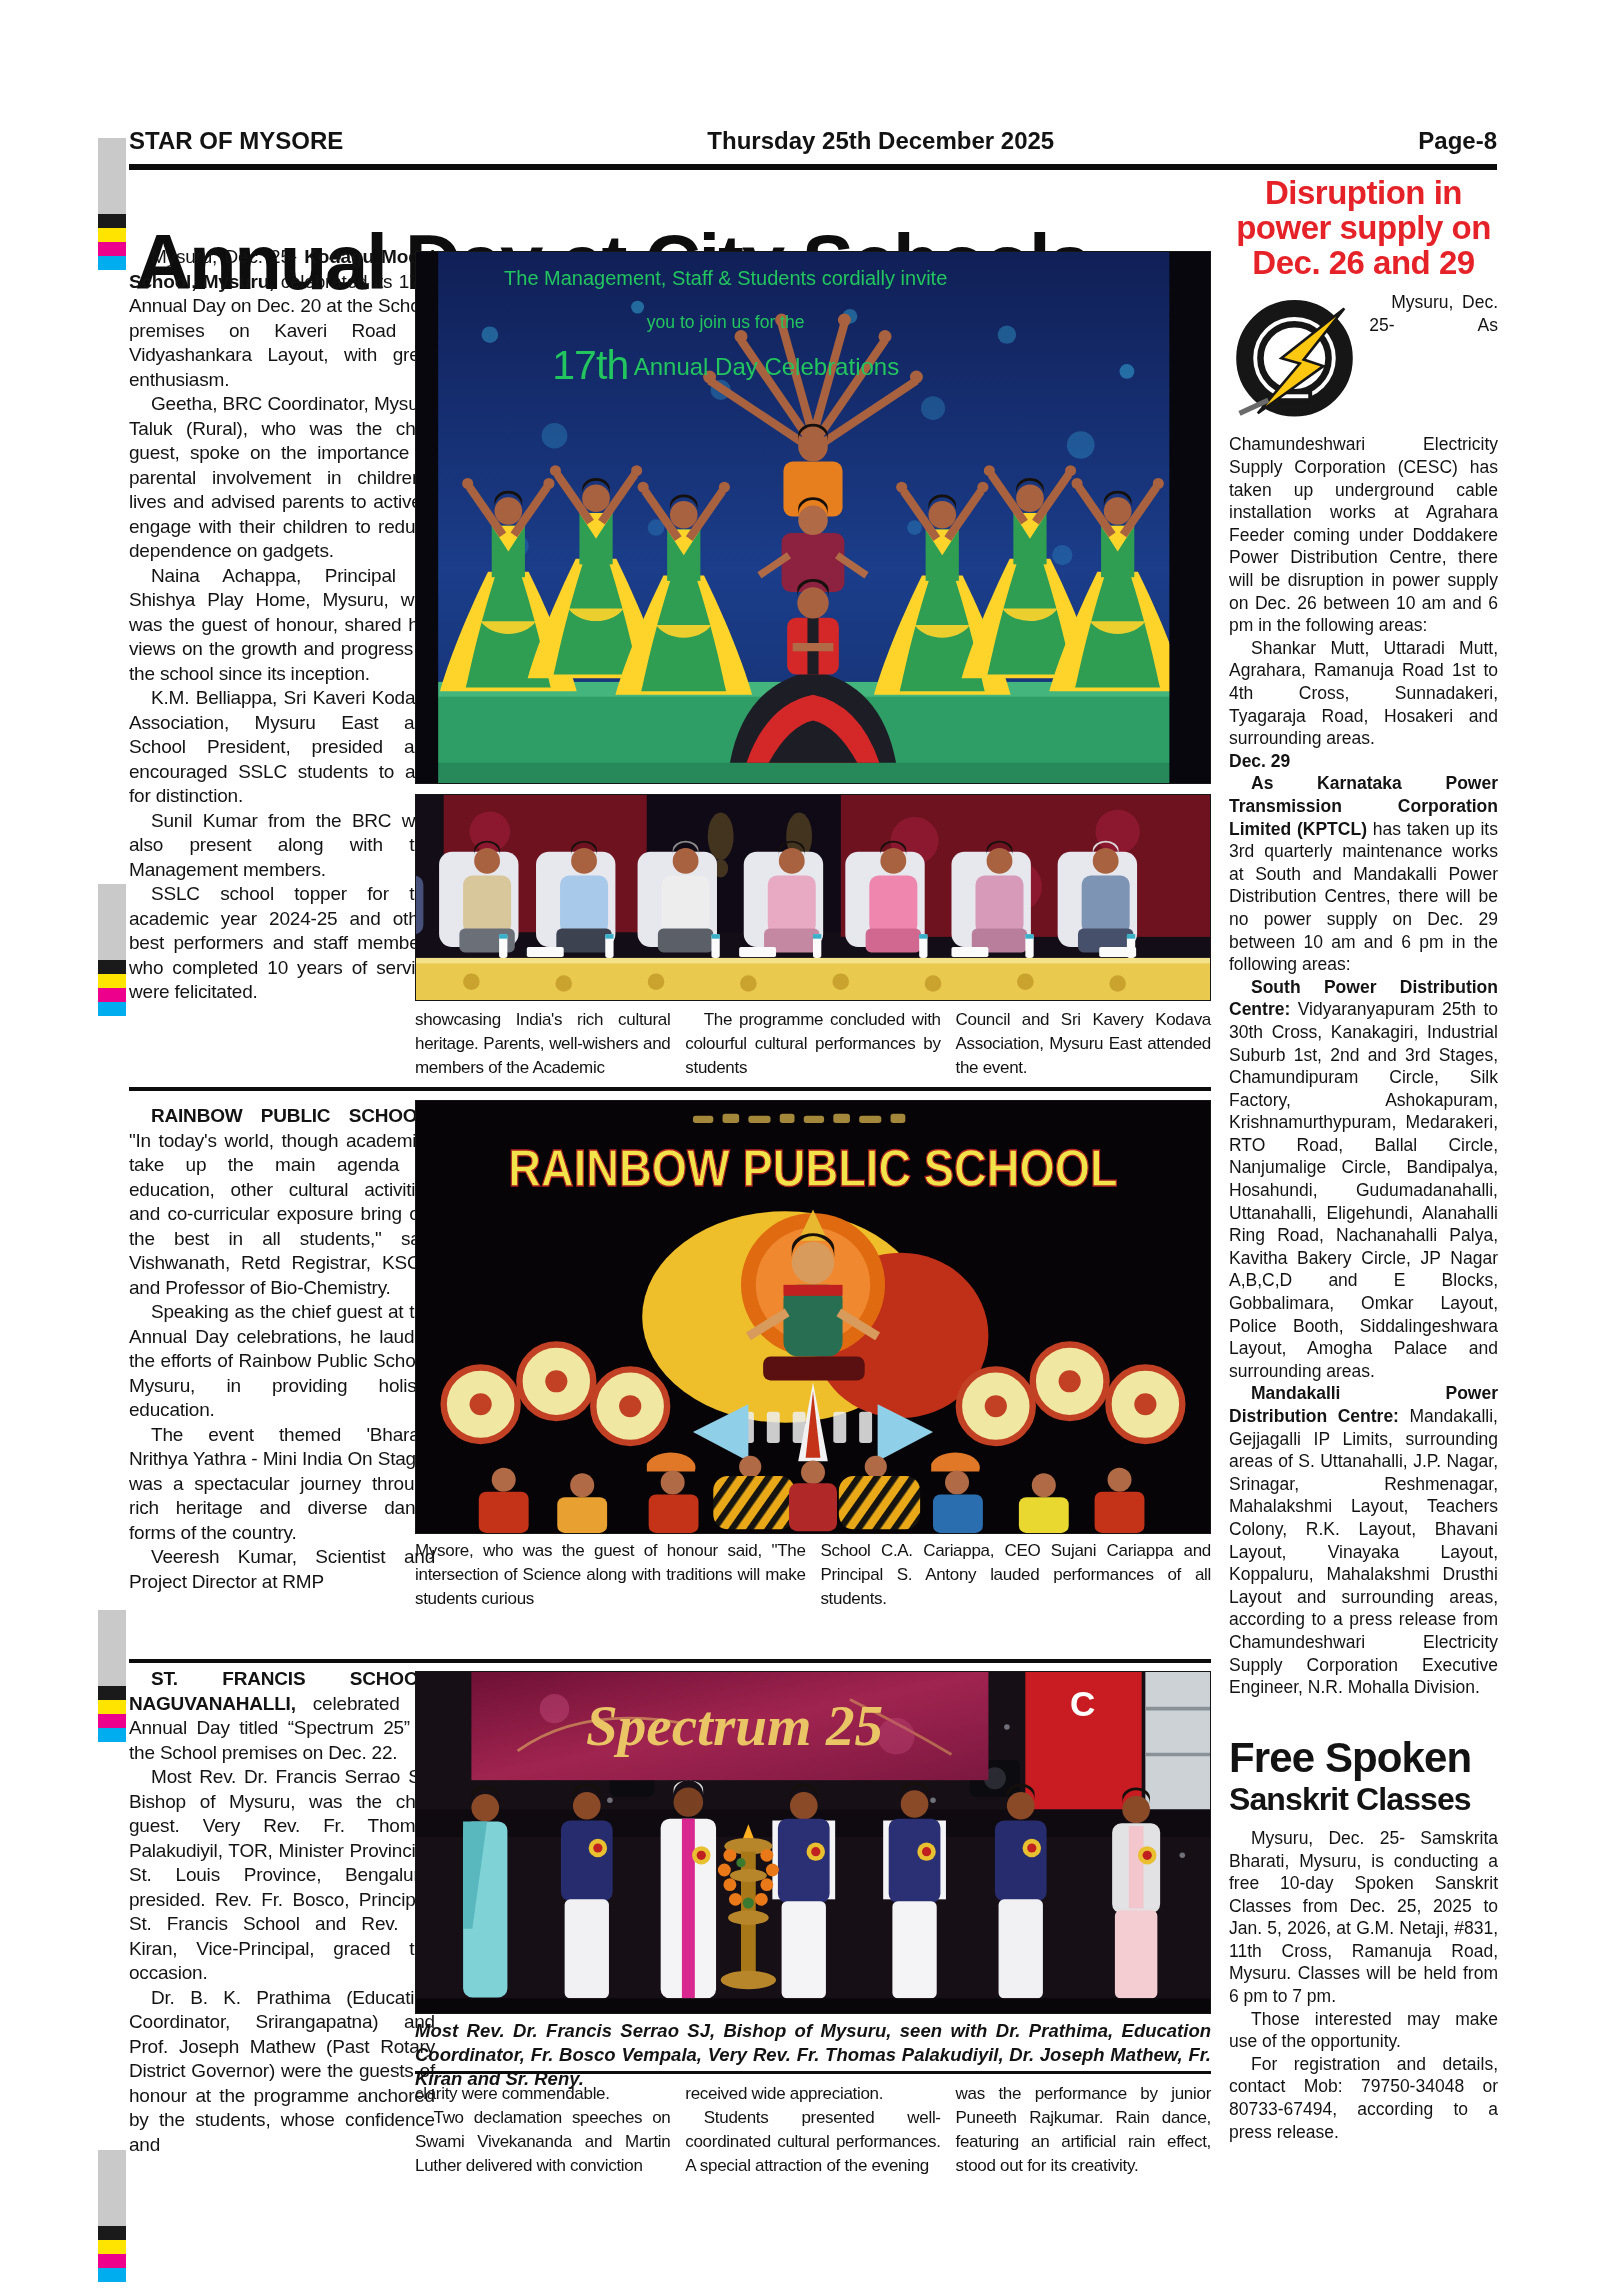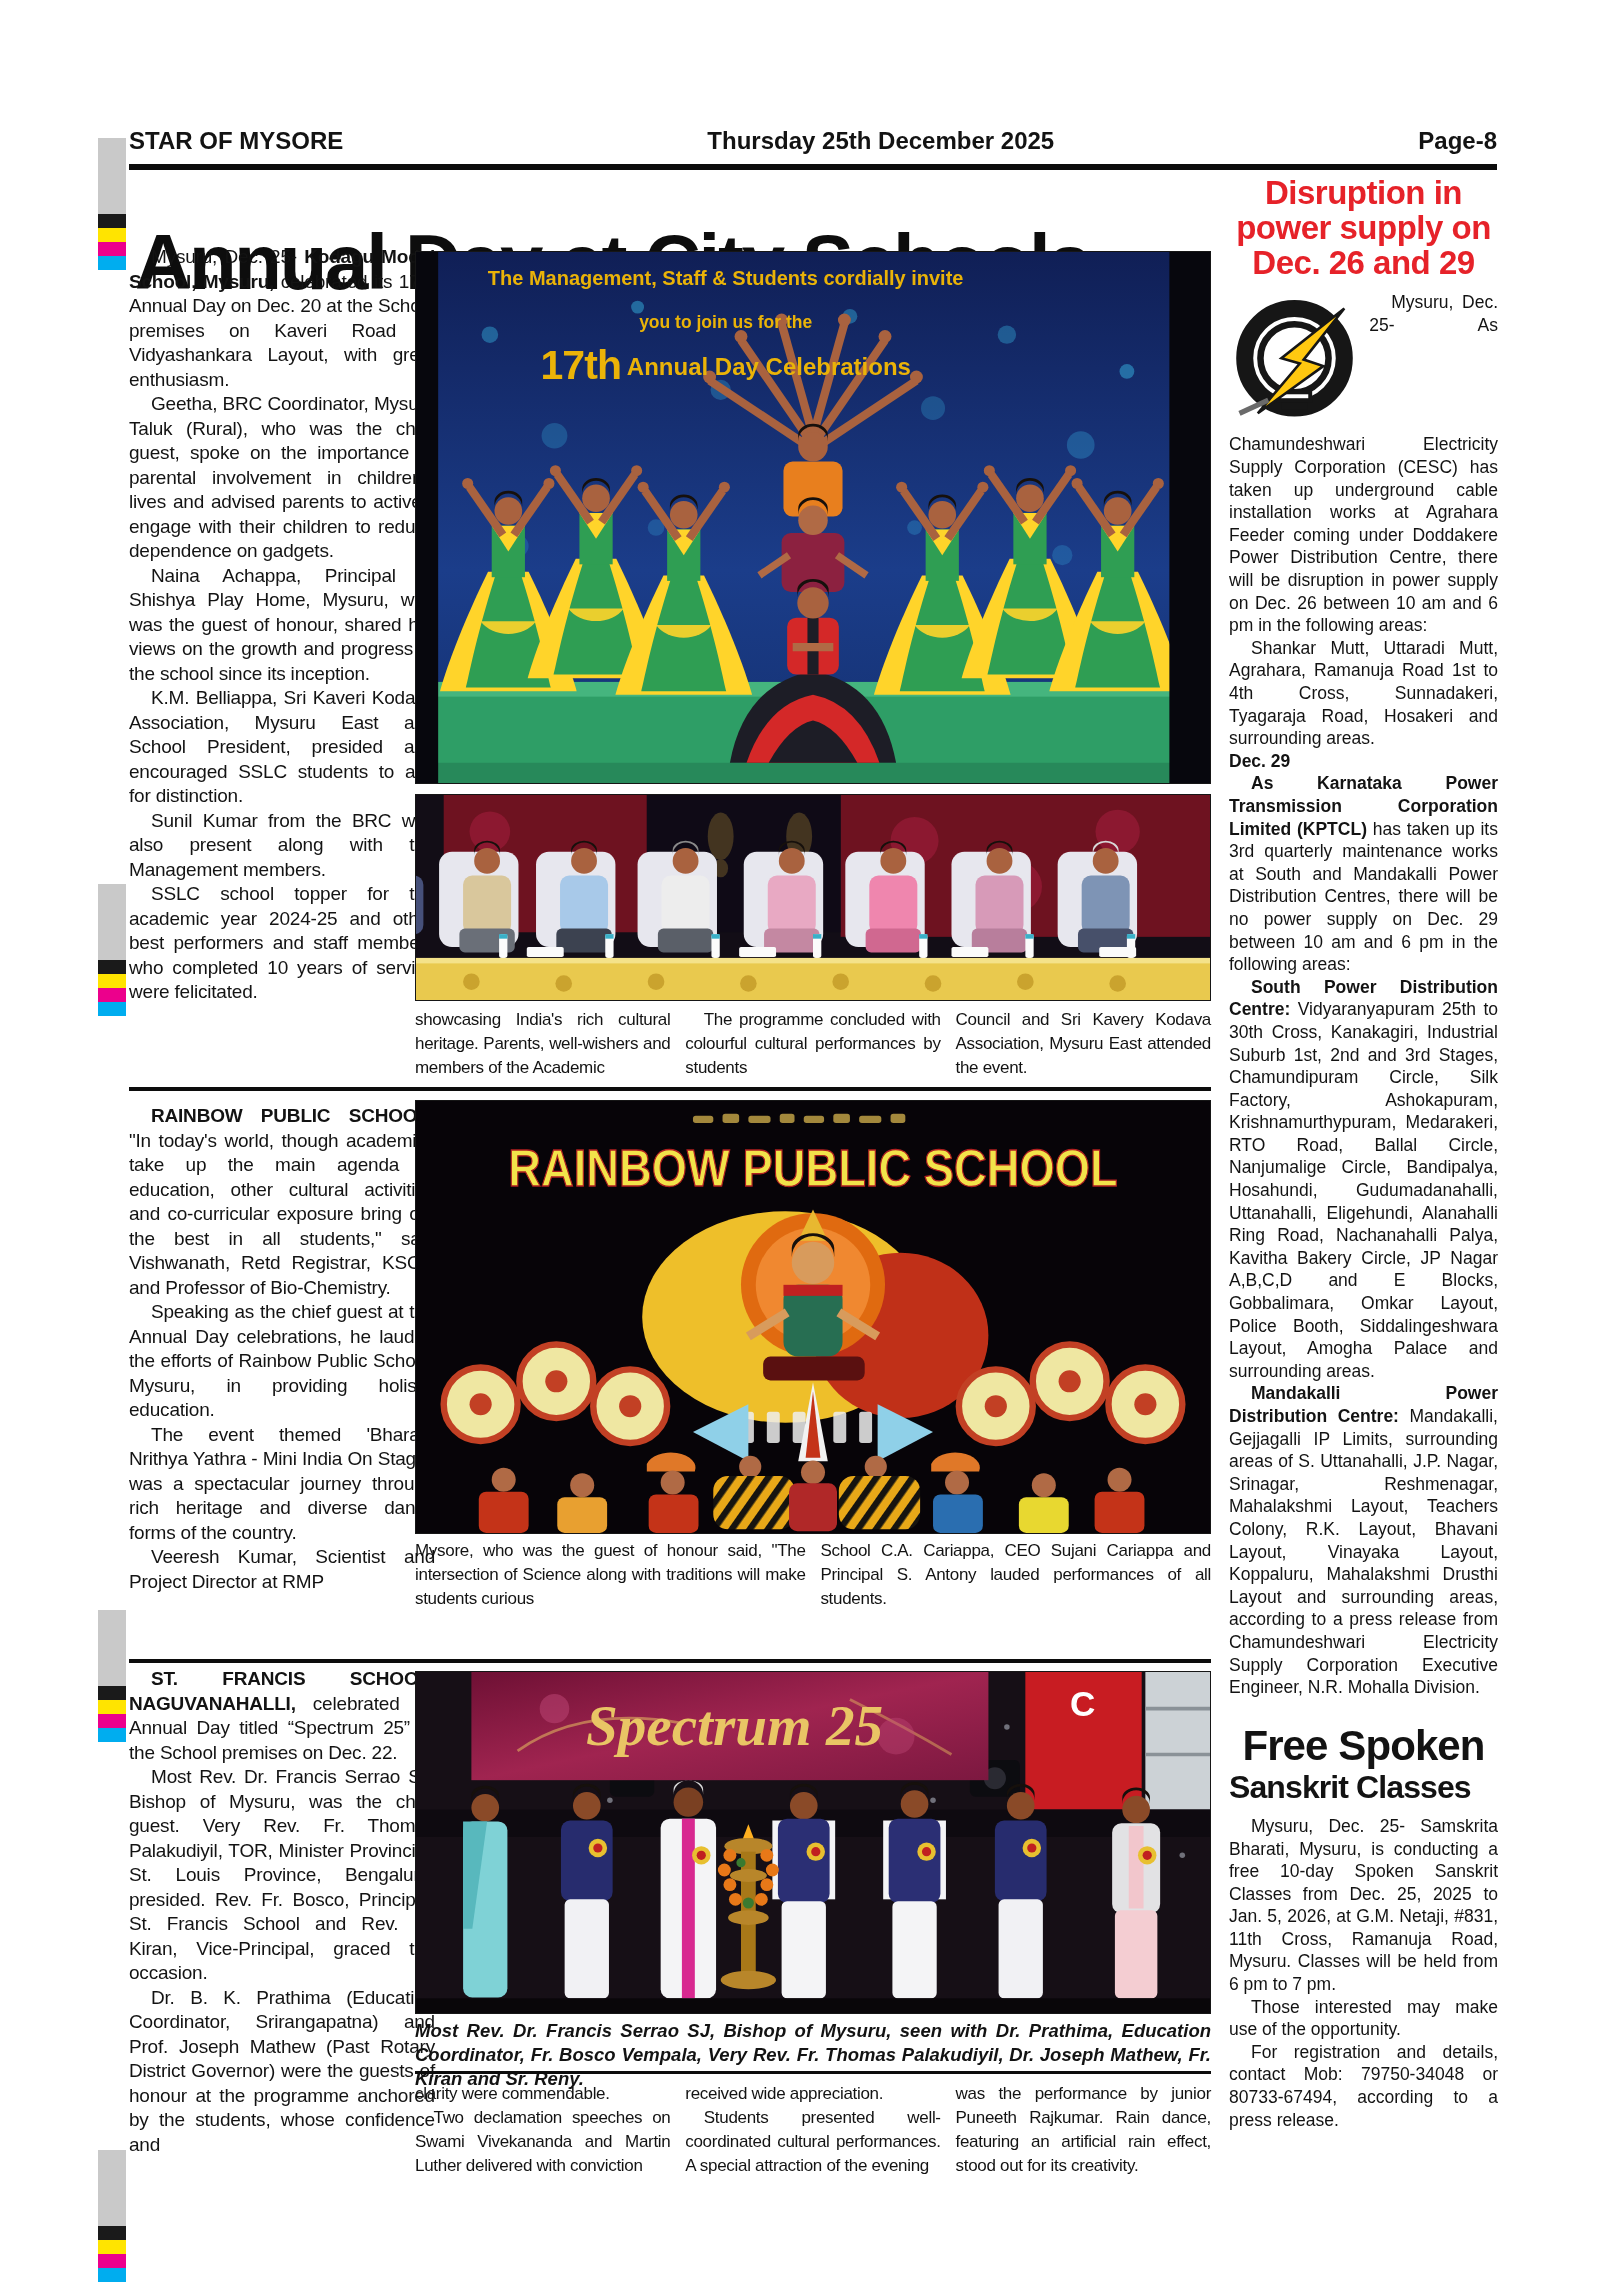--- a/index.html
+++ b/index.html
@@ -27,31 +27,31 @@
   .colL p,.colR p{margin:0;text-indent:22px;text-align:justify;}
   .lead-b{font-weight:bold;}
 
   .colR{position:absolute;left:1229px;top:175px;width:269px;font-size:17.5px;line-height:22.6px;}
   .redhead{color:#e62229;font-weight:bold;font-size:33px;line-height:35px;text-align:center;
            letter-spacing:-0.5px;}
   .redhead.mb{margin-bottom:11px;}
   .subcenter{text-align:center;font-weight:bold;text-indent:0 !important;}
   .cesc{float:left;width:131px;height:137px;margin:3.7px 9.2px 1.8px 0;}
 
-  .sanshead1{font-size:42px;line-height:46px;font-weight:bold;text-align:center;
-             letter-spacing:-0.9px;margin-top:24px;}
+  .sanshead1{font-size:42px;line-height:46px;font-weight:bold;
+             letter-spacing:-0.9px;margin-top:36px;}
   .sanshead2{font-size:32px;line-height:37px;font-weight:bold;text-align:left;
              letter-spacing:-0.9px;margin-bottom:9.2px;}
 
   
   .photo{position:absolute;left:415px;width:796px;border:1.8px solid #161616;box-sizing:border-box;
          overflow:hidden;background:#000;}
   .photo svg{display:block;width:100%;height:100%;}
-  .ph1-overlay{position:absolute;left:0;top:14.8px;width:78%;text-align:center;color:#eab308;
-               font-weight:bold;}
+  .ph1-overlay{position:absolute;left:0;top:14.8px;width:78%;text-align:center;color:#22c55e;
+               font-weight:normal;}
   .ph1-overlay .l1{font-size:20px;}
   .ph1-overlay .l2{font-size:17.5px;margin-top:22px;}
   .ph1-overlay .l3{font-size:24px;margin-top:9.2px;}
   .ph1-overlay .big{font-size:41px;vertical-align:-3.7px;letter-spacing:-0.9px;}
 
   
   .caprow{position:absolute;left:415px;width:796px;display:flex;gap:14.8px;
           font-size:17px;line-height:24px;letter-spacing:-0.3px;}
   .caprow .cc{flex:1;text-align:justify;}
   .caprow p{margin:0;text-align:justify;}

